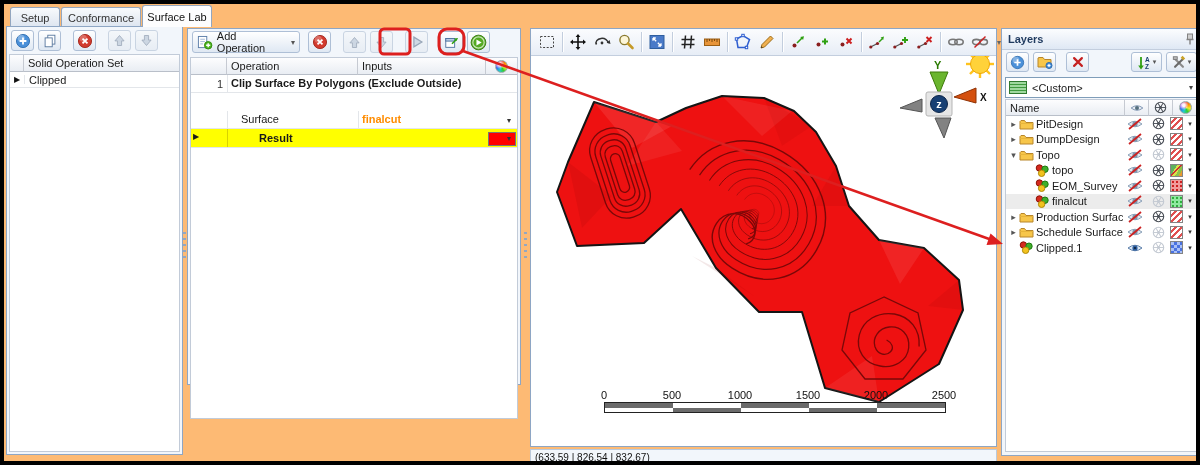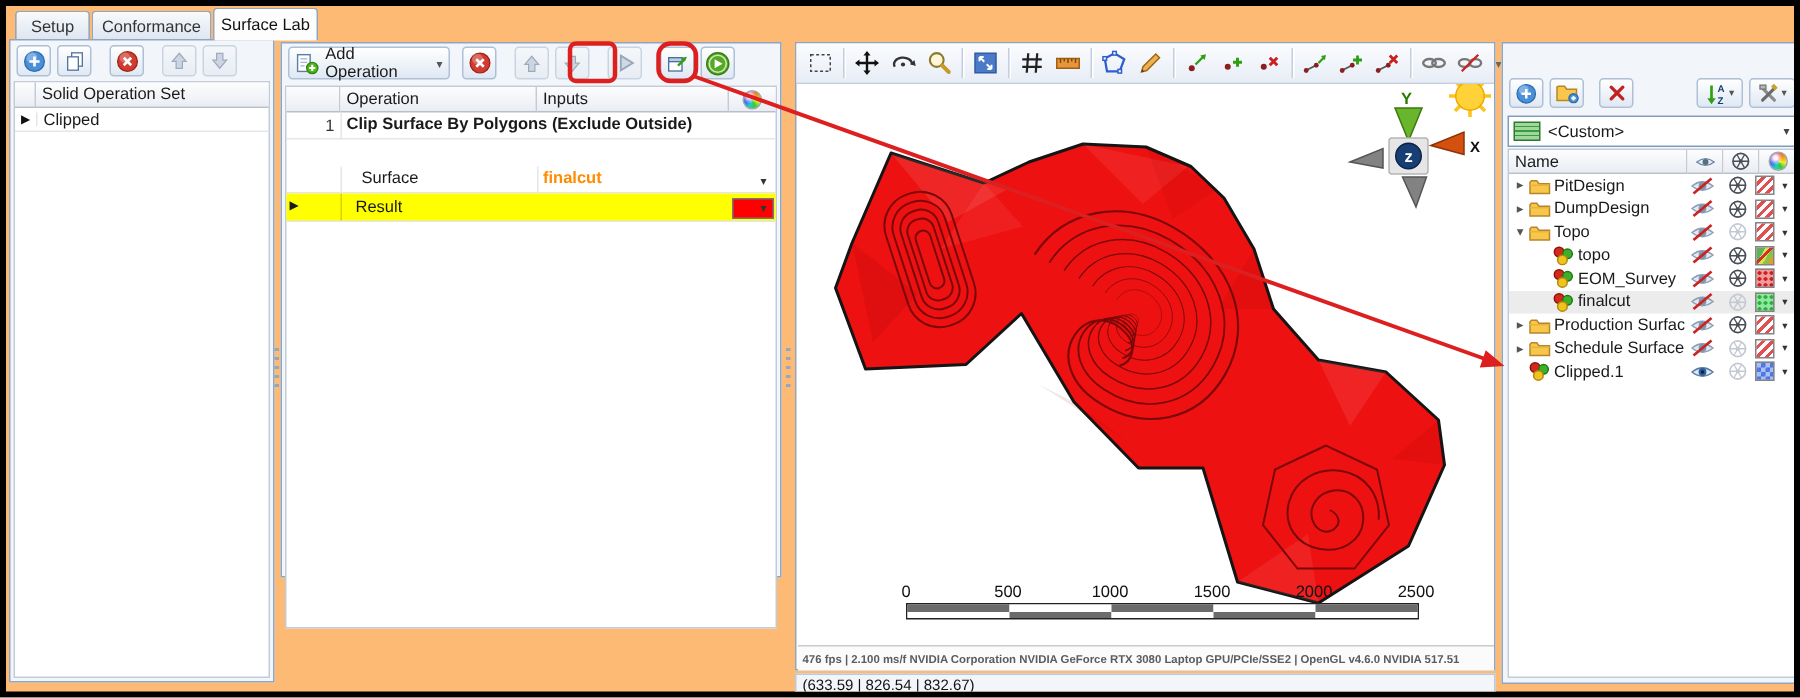--- a/index.html
+++ b/index.html
@@ -170,21 +170,21 @@
       <div class="gridrow" style="left:0;top:53px;right:0;height:18px;">
         <span style="position:absolute;left:36px;top:0;bottom:0;border-left:1px solid #e3e6ea;"></span>
         <span style="position:absolute;left:167px;top:0;bottom:0;border-left:1px solid #e3e6ea;"></span>
         <span style="position:absolute;left:50px;top:2px;">Surface</span>
         <span style="position: absolute; left: 171px; top: 2px; font-weight: bold; color: rgb(255, 140, 0);">finalcut</span>
         <span style="position:absolute;right:6px;top:5px;font-size:8px;color:#333;">▾</span>
       </div>
       <div class="gridrow" style="left: 0px; top: 71px; right: 0px; height: 19px; background: rgb(255, 255, 0);">
         <span style="position:absolute;left:2px;top:3px;font-size:8px;">▶</span>
         <span style="position:absolute;left:36px;top:0;bottom:0;border-left:1px solid #d8d200;"></span>
-        <span style="position:absolute;left:46px;top:3px;font-weight:normal;">Result</span>
+        <span style="position:absolute;left:68px;top:3px;font-weight:bold;">Result</span>
         <span style="position: absolute; left: 297px; top: 3px; width: 26px; height: 12px; border: 1px solid rgb(119, 119, 119); background: rgb(255, 0, 0);"></span>
         <span style="position:absolute;right:6px;top:5px;font-size:8px;color:#333;">▾</span>
       </div>
     </div>
 
   </div>
 
   <div class="grip" style="left:520px;top:228px;"></div>
 
   <div class="panel" style="left:526px;top:24px;width:467px;height:419px;">
@@ -396,30 +396,34 @@
             <div style="position: absolute; left: 136px; top: 0px; width: 68px; height: 4.5px; background: rgb(107, 107, 107);"></div>
             <div style="position: absolute; left: 136px; top: 4.5px; width: 68px; height: 4.5px; background: rgb(255, 255, 255);"></div>
             <div style="position: absolute; left: 204px; top: 0px; width: 68px; height: 4.5px; background: rgb(255, 255, 255);"></div>
             <div style="position: absolute; left: 204px; top: 4.5px; width: 68px; height: 4.5px; background: rgb(107, 107, 107);"></div>
             <div style="position: absolute; left: 272px; top: 0px; width: 68px; height: 4.5px; background: rgb(107, 107, 107);"></div>
             <div style="position: absolute; left: 272px; top: 4.5px; width: 68px; height: 4.5px; background: rgb(255, 255, 255);"></div>
           </div>
       </div>
     </div>
 
-    <div style="position:absolute;left:1px;top:401px;width:464px;height:16px;background:#fbfbfb;border-top:1px solid #c9c9c9;display:flex;align-items:center;">
-      <span style="font-size:7.6px;font-weight:bold;color:#5c5c5c;white-space:nowrap;padding-left:3px;">476 fps | 2.100 ms/f NVIDIA Corporation NVIDIA GeForce RTX 3080 Laptop GPU/PCIe/SSE2 | OpenGL v4.6.0 NVIDIA 517.51</span>
-    </div>
   </div>
 
   <div style="position:absolute;left:526px;top:445px;width:467px;height:17px;background:#f2f6fb;border:1px solid #bac9db;box-sizing:border-box;display:flex;align-items:center;">
     <span style="padding-left:4px;font-size:10px;color:#111;">(633.59 | 826.54 | 832.67)</span>
   </div>
 
   <div class="panel" style="left:997px;top:24px;width:201px;height:428px;background:#f2f6fb;">
+    <div style="position:absolute;left:0;top:0;right:0;height:20px;background:linear-gradient(#fcfdfe,#dfe8f4);border-bottom:1px solid #c3cede;display:flex;align-items:center;">
+      <span style="padding-left:6px;font-weight:bold;color:#1f3a5f;">Layers</span>
+      <svg style="margin-left:auto;margin-right:6px;" width="10" height="12" viewBox="0 0 10 12">
+          <rect x="2.5" y="1" width="5" height="5.5" fill="#cfcfcf" stroke="#828282"></rect>
+          <path d="M1.5 6.5 h7 M5 6.5 V11.5" stroke="#828282" stroke-width="1.4"></path>
+        </svg>
+    </div>
     <div class="tbflex" style="left:4px;top:23px;right:4px;gap:4px;">
       <div class="btn" style="width:23px;height:20px;">
         <svg width="15" height="15" viewBox="0 0 18 18">
             <circle cx="9" cy="9" r="7.4" fill="#4a90d9" stroke="#2c6cb0"></circle>
             <circle cx="7" cy="6" r="4" fill="rgba(255,255,255,.3)"></circle>
             <path d="M9 5.2 V12.8 M5.2 9 H12.8" stroke="#fff" stroke-width="2"></path>
           </svg>
       </div>
       <div class="btn" style="width:23px;height:20px;">
         <svg width="16" height="14" viewBox="0 0 16 14">

